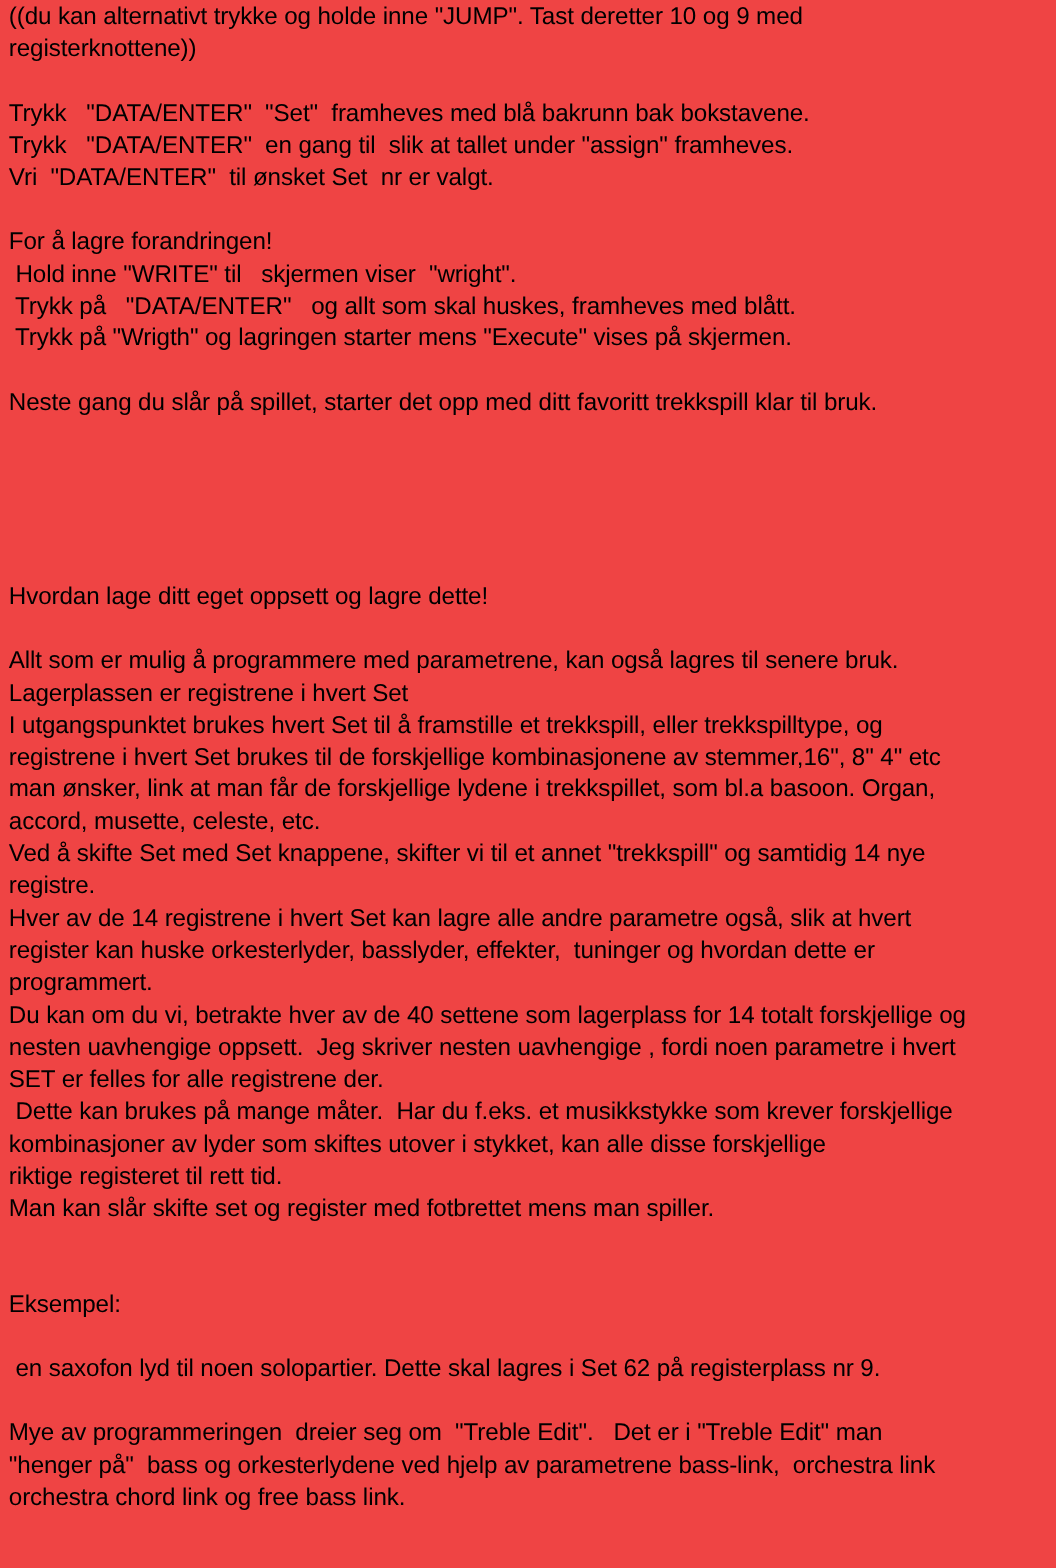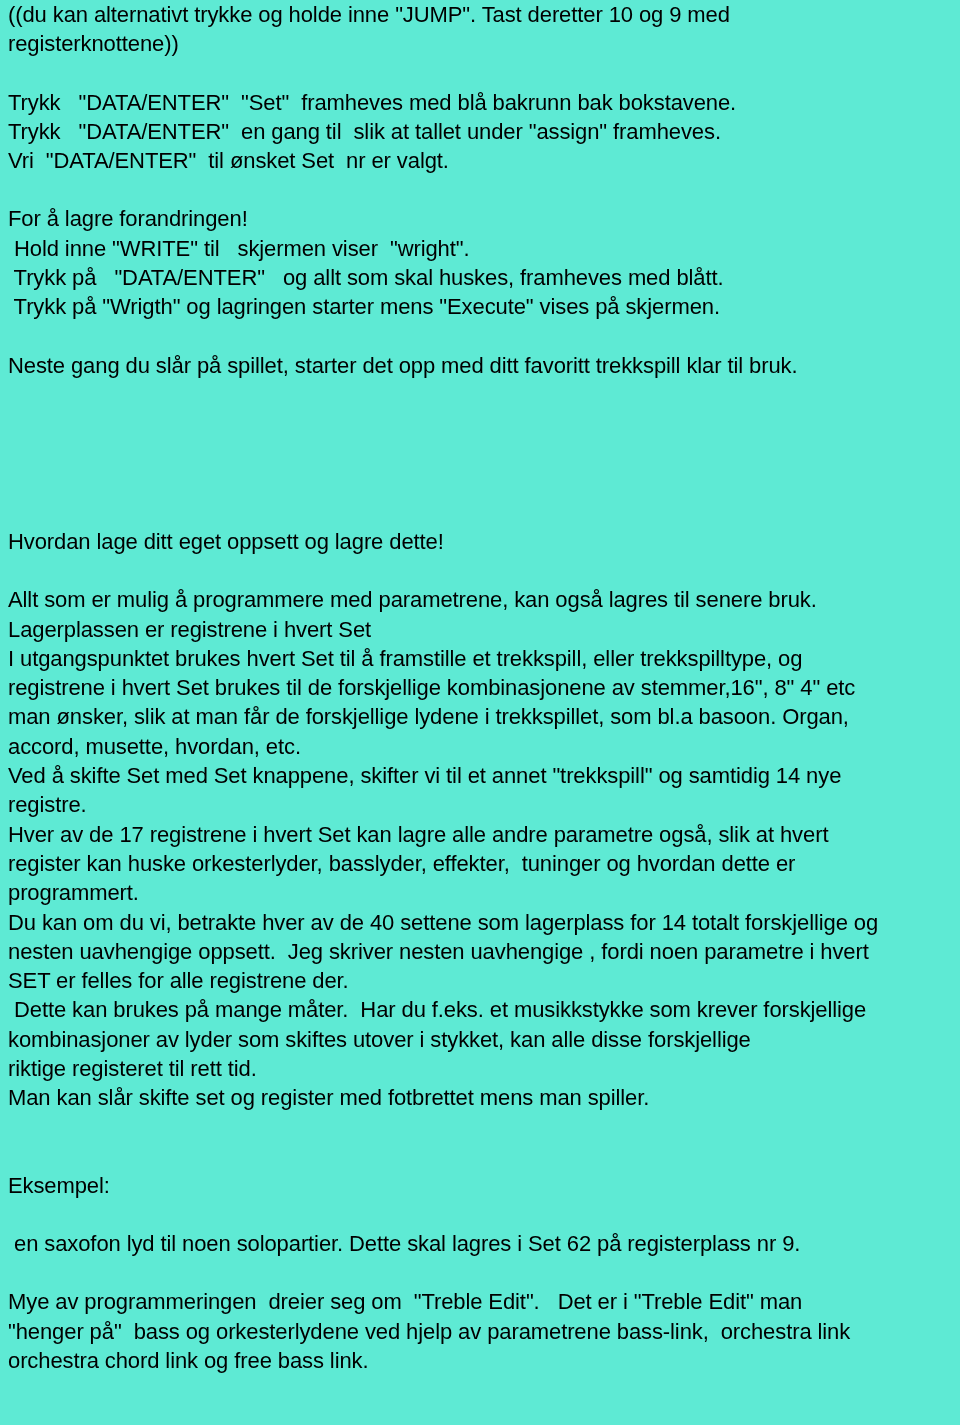--- a/index.html
+++ b/index.html
@@ -11,21 +11,21 @@
     width: 960px;
     height: 1425px;
     font-family: "Liberation Sans", sans-serif;
     color: #000000;
     overflow: hidden;
   }
   .page {
     position: relative;
     width: 960px;
     height: 1425px;
-    background: #5eead4;
+    background: #ef4444;
     padding: 0;
     box-sizing: border-box;
   }
   .doc-body {
     position: absolute;
     left: 8px;
     top: 0px;
     width: 952px;
   }
   .line {
@@ -86,25 +86,25 @@
       <div class="line bold">Hvordan lage ditt eget oppsett og lagre dette!</div>
     </div>
 
     <div class="spacer-sm"></div>
 
     <div class="block">
       <div class="line">Allt som er mulig å programmere med parametrene, kan også lagres til senere bruk.</div>
       <div class="line">Lagerplassen er registrene i hvert Set</div>
       <div class="line">I utgangspunktet brukes hvert Set til å framstille et trekkspill, eller trekkspilltype, og</div>
       <div class="line">registrene i hvert Set brukes til de forskjellige kombinasjonene av stemmer,16", 8" 4" etc</div>
-      <div class="line">man ønsker, slik at man får de forskjellige lydene i trekkspillet, som bl.a basoon. Organ,</div>
-      <div class="line">accord, musette, hvordan, etc.</div>
+      <div class="line">man ønsker, link at man får de forskjellige lydene i trekkspillet, som bl.a basoon. Organ,</div>
+      <div class="line">accord, musette, celeste, etc.</div>
       <div class="line">Ved å skifte Set med Set knappene, skifter vi til et annet "trekkspill" og samtidig 14 nye</div>
       <div class="line">registre.</div>
-      <div class="line">Hver av de 17 registrene i hvert Set kan lagre alle andre parametre også, slik at hvert</div>
+      <div class="line">Hver av de 14 registrene i hvert Set kan lagre alle andre parametre også, slik at hvert</div>
       <div class="line">register kan huske orkesterlyder, basslyder, effekter,  tuninger og hvordan dette er</div>
       <div class="line">programmert.</div>
       <div class="line">Du kan om du vi, betrakte hver av de 40 settene som lagerplass for 14 totalt forskjellige og</div>
       <div class="line">nesten uavhengige oppsett.  Jeg skriver nesten uavhengige , fordi noen parametre i hvert</div>
       <div class="line">SET er felles for alle registrene der.</div>
       <div class="line"> Dette kan brukes på mange måter.  Har du f.eks. et musikkstykke som krever forskjellige</div>
       <div class="line">kombinasjoner av lyder som skiftes utover i stykket, kan alle disse forskjellige</div>
       <div class="line">riktige registeret til rett tid.</div>
       <div class="line">Man kan slår skifte set og register med fotbrettet mens man spiller.</div>
     </div>

